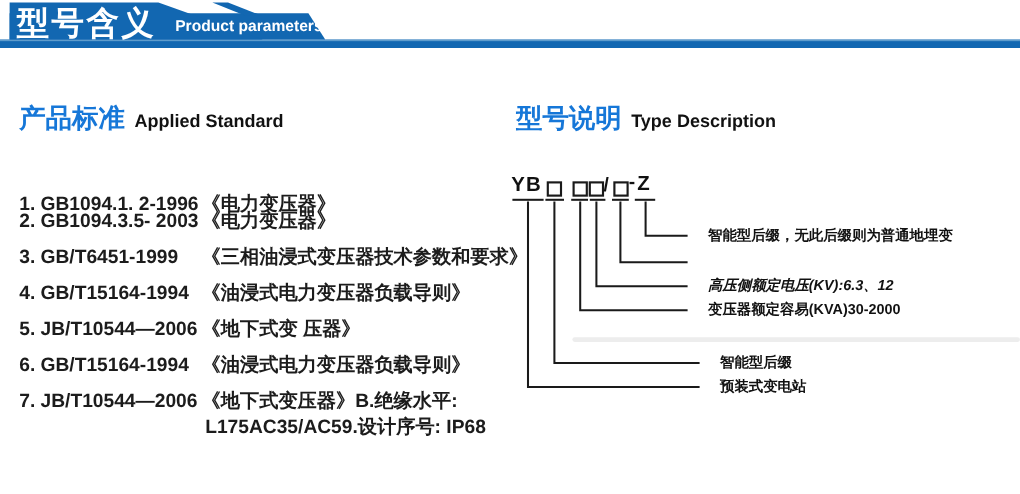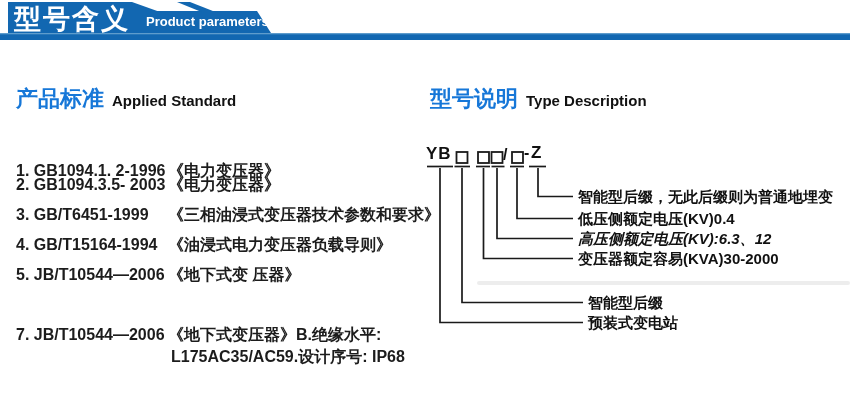--- a/index.html
+++ b/index.html
@@ -24,21 +24,21 @@
   
   .std-row{position:absolute;left:16px;width:420px;white-space:nowrap;
     font-size:16px;font-weight:700;line-height:22px;color:#1c1c1c;}
   .std-row .code{display:inline-block;width:152px;}
   .std-cont{position:absolute;left:171px;top:346px;font-size:16px;font-weight:700;
     line-height:22px;color:#1c1c1c;white-space:nowrap;}
   
   #diagram{position:absolute;left:420px;top:140px;width:430px;height:220px;}
   #diagram svg{position:absolute;left:0;top:0;}
   .code-txt{position:absolute;font-weight:700;color:#111111;white-space:nowrap;}
-  .dg-label{position:absolute;font-size:15px;font-weight:700;color:#111111;white-space:nowrap;}
+  .dg-label{position:absolute;font-size:12px;font-weight:700;color:#111111;white-space:nowrap;margin-left:12px;}
   .artifact{position:absolute;left:57px;top:141px;width:373px;height:4px;
     background:#dedede;opacity:.55;border-radius:2px;}
 </style>
 </head>
 <body>
 
 <div id="page">
 
   <svg id="banner-svg" width="850" height="42" viewBox="0 0 850 42">
 
@@ -70,20 +70,23 @@
   </div>
   <div class="std-row" style="top:204px;">
     <span class="code">3. GB/T6451-1999</span><span>《三相油浸式变压器技术参数和要求》</span>
   </div>
   <div class="std-row" style="top:234px;">
     <span class="code">4. GB/T15164-1994</span><span>《油浸式电力变压器负载导则》</span>
   </div>
   <div class="std-row" style="top:264px;">
     <span class="code">5. JB/T10544—2006</span><span>《地下式变 压器》</span>
   </div>
+  <div class="std-row" style="top:294px;">
+    <span class="code">6. GB/T15164-1994</span><span>《油浸式电力变压器负载导则》</span>
+  </div>
   <div class="std-row" style="top:324px;">
     <span class="code">7. JB/T10544—2006</span><span>《地下式变压器》B.绝缘水平:</span>
   </div>
   <div class="std-cont">L175AC35/AC59.设计序号: IP68</div>
 
   <div id="diagram">
     <div class="artifact"></div>
     <svg width="430" height="220" viewBox="0 0 430 220">
       <g stroke="#1a1a1a" stroke-width="1.7" fill="none">
 
@@ -109,20 +112,19 @@
         <polyline points="20,28 20,182.5 163,182.5"></polyline>
       </g>
     </svg>
 
     <span class="code-txt" style="left:6px;top:4px;font-size:17px;letter-spacing:1px;">YB</span>
     <span class="code-txt" style="left:83px;top:6px;font-size:16px;">/</span>
     <span class="code-txt" style="left:104px;top:4px;font-size:16px;">-</span>
     <span class="code-txt" style="left:111px;top:3px;font-size:17px;">Z</span>
 
     <div class="dg-label" style="left:158px;top:48px;">智能型后缀，无此后缀则为普通地埋变</div>
-    <div class="dg-label" style="left:158px;top:70px;">低压侧额定电压(KV)0.4</div>
     <div class="dg-label" style="left:158px;top:90px;font-style:italic;">高压侧额定电压(KV):6.3、12</div>
     <div class="dg-label" style="left:158px;top:110px;">变压器额定容易(KVA)30-2000</div>
     <div class="dg-label" style="left:168px;top:154px;">智能型后缀</div>
     <div class="dg-label" style="left:168px;top:174px;">预装式变电站</div>
   </div>
 
 </div>
 
 </body></html>

